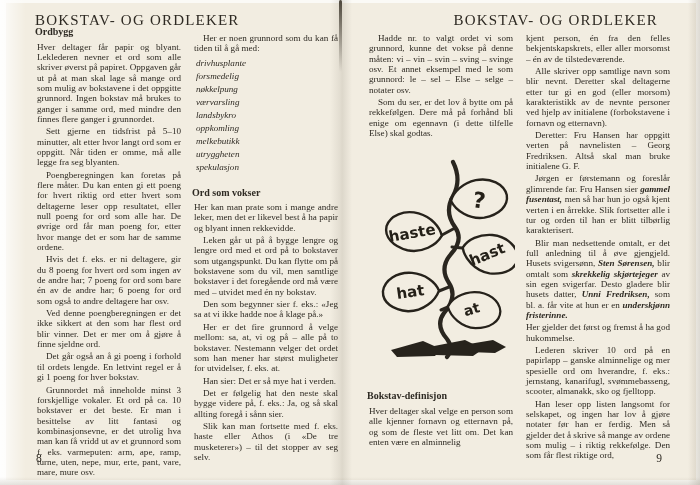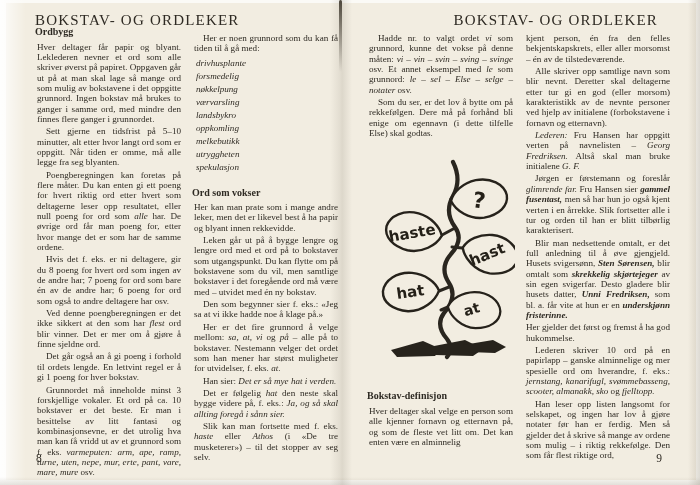--- a/index.html
+++ b/index.html
@@ -19,21 +19,21 @@
   .runhead{position:absolute;top:12px;font-size:15px;letter-spacing:1.2px;white-space:nowrap;}
   .runhead.left{left:35px;}
   .runhead.right{right:42px;}
   .pagenum{position:absolute;top:452px;font-size:11.5px;}
   .pagenum.left{left:36px;}
   .pagenum.right{right:38px;}
   .col{position:absolute;width:148px;font-size:9.1px;line-height:10.35px;
        text-align:justify;hyphens:auto;-webkit-hyphens:auto;}
   .col p{margin:2px;}
   .col p.ind{text-indent:9px;}
-  .it{font-style:italic;}
+  .it{}
   .bi{font-style:italic;font-weight:bold;}
   .h2{font-size:10px;font-weight:bold;line-height:12.5px;margin:8px 0 3px;text-align:left;}
   .h2.first{margin-top:0;}
   .words{margin:3px 0 12px 4px;text-align:left;}
   .word{font-style:italic;line-height:13.1px;}
   .illustration{display:block;margin:4px 0 0 -2px;}
   .leaf-word{font-family:"DejaVu Sans",sans-serif;font-weight:bold;fill:#242018;}
 </style>
 </head>
 <body>
@@ -141,21 +141,21 @@
     <div class="h2">Bokstav-definisjon</div>
     <div>
         <p class=""><span>Hver deltager skal velge en person som alle kjenner fornavn og etternavn på, og som de fleste vet litt om. Det kan enten være en alminnelig</span></p>
       </div>
   </div>
 
   <div class="col" style="left:524px;top:31px;">
     <div>
         <p class=""><span>kjent person, én fra den felles bekjentskapskrets, eller aller morsomst – én av de tilstedeværende.</span></p>
         <p class="ind"><span>Alle skriver opp samtlige navn som blir nevnt. Deretter skal deltagerne etter tur gi en god (eller morsom) karakteristikk av de nevnte personer ved hjelp av initialene (forbokstavene i fornavn og etternavn).</span></p>
-        <p class="ind"><span class="it">Lederen:</span><span> Fru Hansen har oppgitt verten på navnelisten – </span><span class="it">Georg Fredriksen.</span><span> Altså skal man bruke initialene </span><span class="it">G. F.</span></p>
+        <p class="ind"><span class="it">Deretter:</span><span> Fru Hansen har oppgitt verten på navnelisten – </span><span class="it">Georg Fredriksen.</span><span> Altså skal man bruke initialene </span><span class="it">G. F.</span></p>
         <p class="ind"><span>Jørgen er førstemann og foreslår </span><span class="it">glimrende far.</span><span> Fru Hansen sier </span><span class="bi">gammel fusentast,</span><span> men så har hun jo også kjent verten i en årrekke. Slik fortsetter alle i tur og orden til han er blitt tilbørlig karakterisert.</span></p>
         <p class="ind"><span>Blir man nedsettende omtalt, er det full anledning til å øve gjengjeld. Husets svigersønn, </span><span class="bi">Sten Sørensen,</span><span> blir omtalt som </span><span class="bi">skrekkelig skjørtejeger</span><span> av sin egen svigerfar. Desto gladere blir husets datter, </span><span class="bi">Unni Fredriksen,</span><span> som bl. a. får vite at hun er en </span><span class="bi">underskjønn fristerinne.</span></p>
       </div>
     <div>
         <p class=""><span>Her gjelder det først og fremst å ha god hukommelse.</span></p>
         <p class="ind"><span>Lederen skriver 10 ord på en papirlapp – ganske alminnelige og mer spesielle ord om hverandre, f. eks.: </span><span class="it">jernstang, kanarifugl, svømmebasseng, scooter, almanakk, sko</span><span> og </span><span class="it">fjelltopp.</span></p>
         <p class="ind"><span>Han leser opp listen langsomt for selskapet, og ingen har lov å gjøre notater før han er ferdig. Men så gjelder det å skrive så mange av ordene som mulig – i riktig rekkefølge. Den som får flest riktige ord,</span></p>
       </div>
   </div>
 

